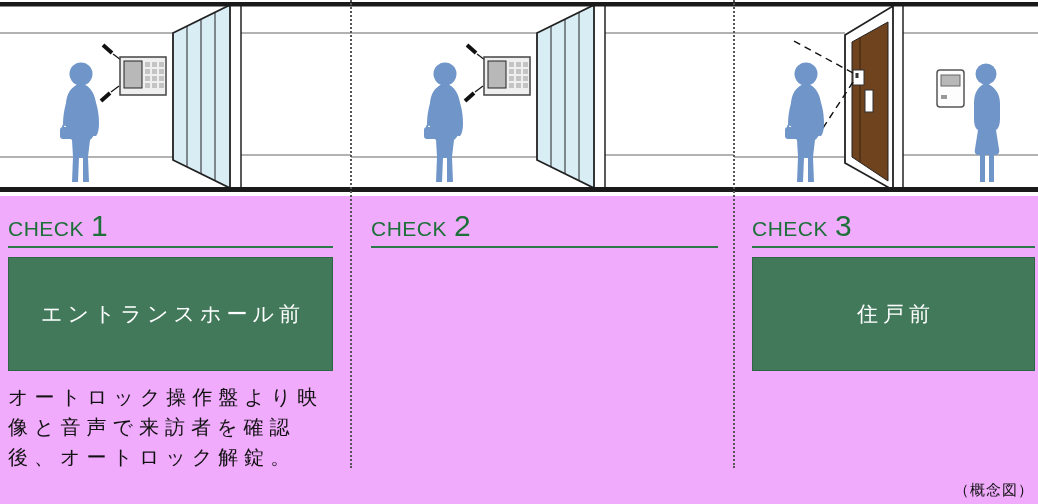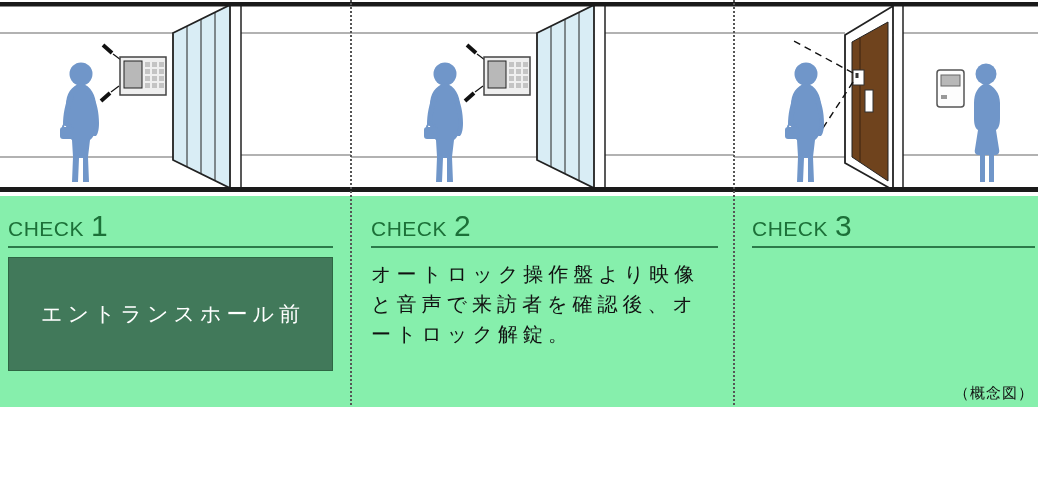--- a/index.html
+++ b/index.html
@@ -1,19 +1,19 @@
 <!DOCTYPE html>
 <html><head>
 <meta charset="utf-8">
 <style>
   html,body{margin:0;padding:0;background:#fff;}
   .stage{
     position:relative;
-    width:1038px;height:407px;
-    background:#86efac;
+    width:1038px;height:504px;
+    background:#f0abfc;
     font-family:"Liberation Sans","DejaVu Sans",sans-serif;
     overflow:hidden;
   }
   
   .sep{
     position:absolute;top:0;height:468px;width:0;
     border-left:2px dotted #555;
     z-index:5;
   }
   .sep-1{left:350px;}
@@ -199,39 +199,40 @@
 
   <div class="content-row">
 
     <div class="col col-1">
       <div class="check-head">
         <span class="check-word">CHECK</span>
         <span class="check-num">1</span>
       </div>
       <div class="head-rule"></div>
       <div class="loc-box ls5">エントランスホール前</div>
+      <div class="desc desc-1">オートロック操作盤より映
+像と音声で来訪者を確認
+後、オートロック解錠。</div>
     </div>
 
     <div class="col col-2">
       <div class="check-head">
         <span class="check-word">CHECK</span>
         <span class="check-num">2</span>
       </div>
       <div class="head-rule"></div>
-      <div class="desc desc-2">オートロック操作盤より映像
-と音声で来訪者を確認後、オ
-ートロック解錠。</div>
     </div>
 
     <div class="col col-3">
       <div class="check-head">
         <span class="check-word">CHECK</span>
         <span class="check-num">3</span>
       </div>
       <div class="head-rule"></div>
+      <div class="loc-box ls5">住戸前</div>
     </div>
   </div>
 
   <div class="sep sep-1"></div>
   <div class="sep sep-2"></div>
 
   <div class="footnote">（概念図）</div>
 </div>
 
 </body></html>

